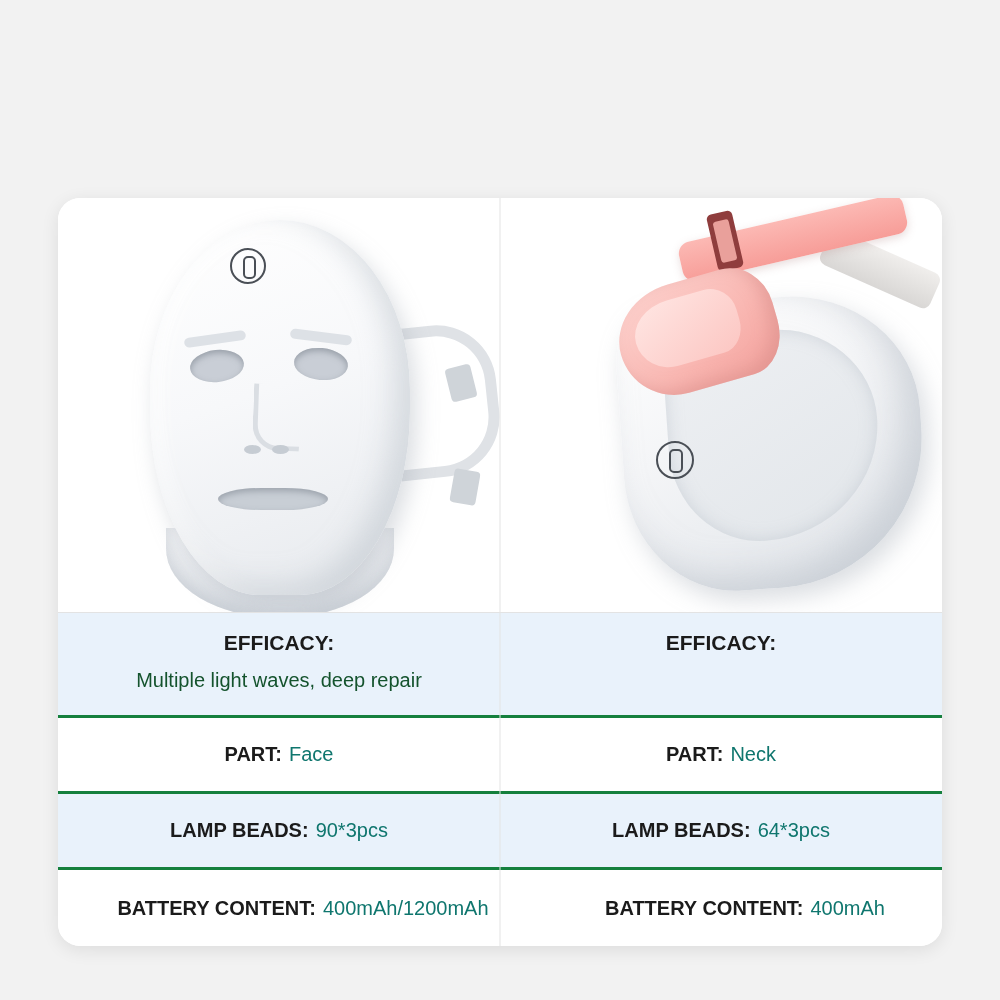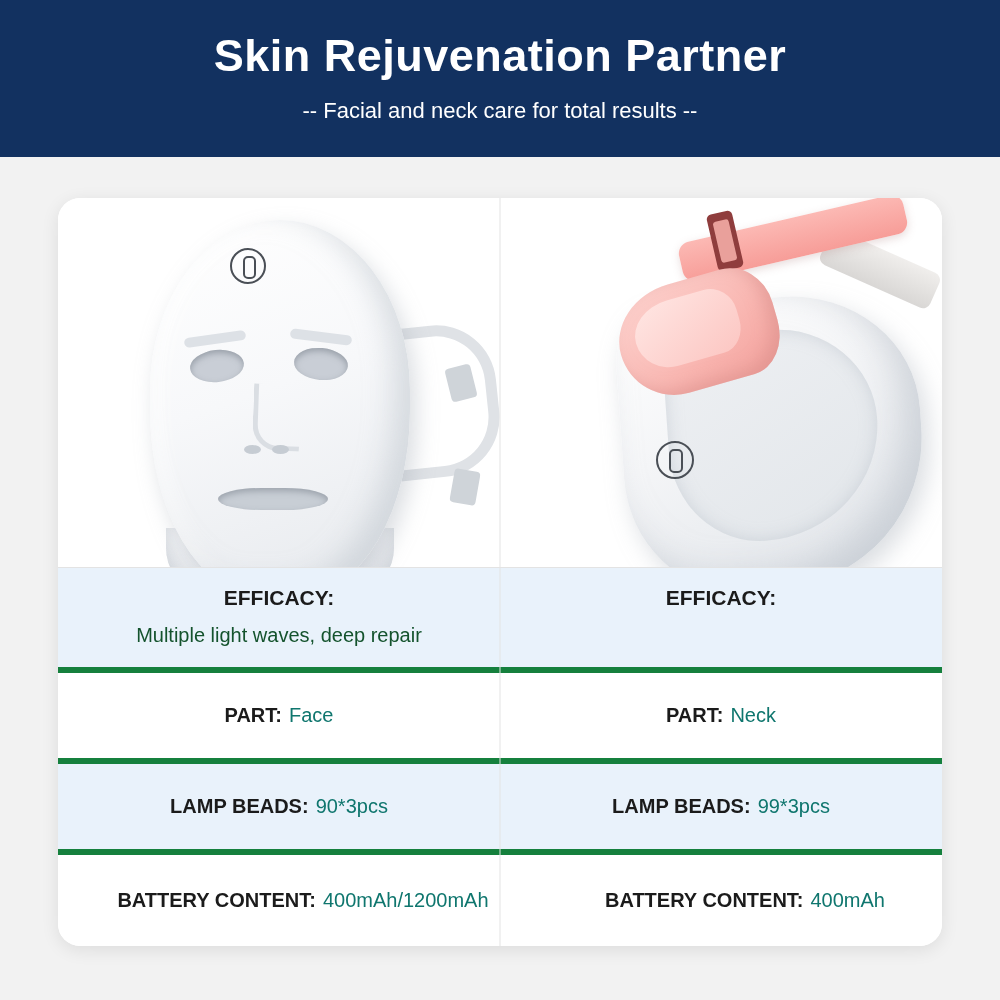--- a/index.html
+++ b/index.html
@@ -314,21 +314,21 @@
     height: 20px;
     border: 2px solid #4a4f56;
     border-radius: 5px;
   }
 
   
   .spec-rows {
     border-top: 1px solid #e3e3e3;
   }
   .spec-row {
-    border-bottom: 6px solid #15803d;
+    border-bottom: 3px solid #15803d;
     text-align: center;
     box-sizing: border-box;
   }
   .spec-row:last-child { border-bottom: none; padding-left: 48px; }
   .spec-row.shaded { background: #e9f2fb; }
   .spec-row.plain { background: #ffffff; }
 
   .row-efficacy {
     height: 105px;
     padding-top: 15px;
@@ -342,45 +342,41 @@
   }
   .row-efficacy .value {
     font-size: 20px;
     color: #14532d;
     line-height: 32px;
     display: block;
     margin-top: 6px;
   }
 
   .row-inline {
-    height: 91px;
+    height: 76px;
     display: flex;
     align-items: center;
     justify-content: center;
     gap: 7px;
   }
   .row-inline .label {
     font-size: 20px;
     font-weight: bold;
     color: #1b1b1b;
   }
   .row-inline .value {
     font-size: 20px;
     color: #0f766e;
   }
 </style>
 </head>
 <body>
 
 <div class="page">
 
-  <div class="header">
-    <div class="header-title">Skin Rejuvenation Partner</div>
-    <div class="header-subtitle">-- Facial and neck care for total results --</div>
-  </div>
 
   <div class="card">
     <div class="columns">
 
       <div class="column">
         <div class="product-image">
           <div class="facemask-wrap">
             <div class="fm-strap"></div>
             <div class="fm-buckle b1"></div>
             <div class="fm-buckle b2"></div>
@@ -435,21 +431,21 @@
         <div class="spec-rows">
           <div class="spec-row shaded row-efficacy">
             <span class="label">EFFICACY:</span>
           </div>
           <div class="spec-row plain row-inline">
             <span class="label">PART:</span>
             <span class="value">Neck</span>
           </div>
           <div class="spec-row shaded row-inline">
             <span class="label">LAMP BEADS:</span>
-            <span class="value">99*3pcs</span>
+            <span class="value">64*3pcs</span>
           </div>
           <div class="spec-row plain row-inline">
             <span class="label">BATTERY CONTENT:</span>
             <span class="value">400mAh</span>
           </div>
         </div>
       </div>
 
       <div class="divider"></div>
     </div>

